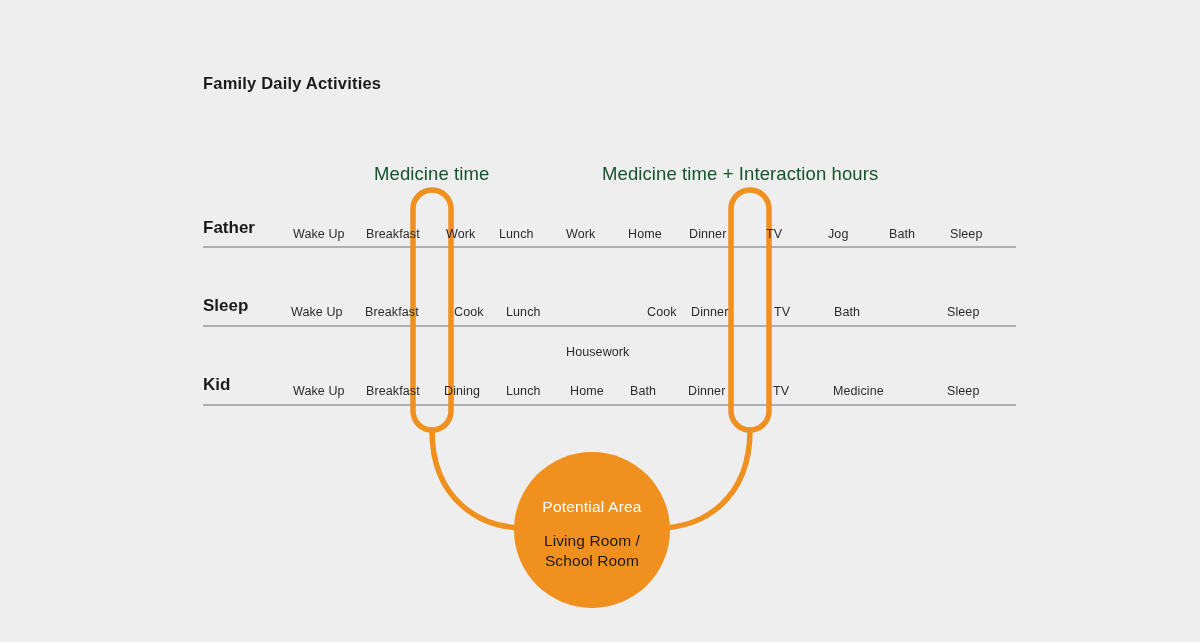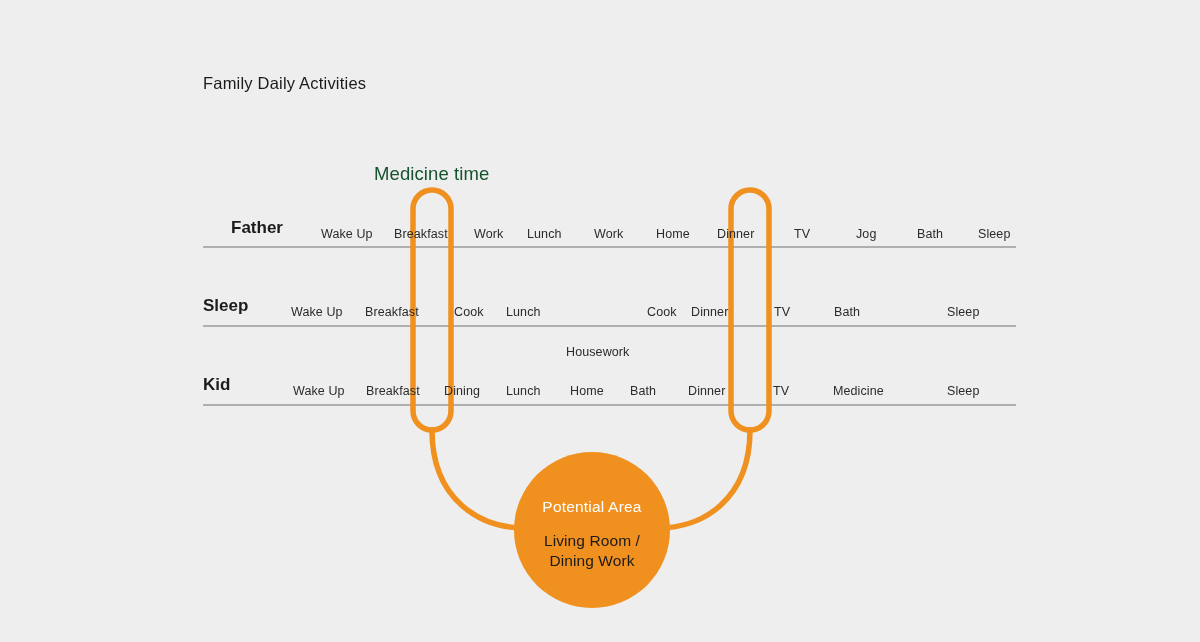--- a/index.html
+++ b/index.html
@@ -21,21 +21,21 @@
     width: 1200px;
     height: 642px;
   }
 
   
   .page-title {
     position: absolute;
     left: 203px;
     top: 74px;
     font-size: 16.5px;
-    font-weight: normal;
+    font-weight: bold;
     color: #1b1b1b;
     letter-spacing: 0.2px;
     white-space: nowrap;
   }
 
   
   .callout-label {
     position: absolute;
     font-size: 18.5px;
     color: #14532d;
@@ -55,21 +55,21 @@
     pointer-events: none;
   }
 
   
   .row {
     position: absolute;
     left: 203px;
     width: 813px;
     height: 40px;
   }
-  #row-father { top: 218px; margin-left: 28px; }
+  #row-father { top: 218px; }
   #row-mother { top: 296px; }
   #row-kid    { top: 375px; }
 
   .row-label {
     position: absolute;
     left: 0;
     top: 0;
     font-size: 17px;
     font-weight: bold;
     color: #1b1b1b;
@@ -109,20 +109,21 @@
   }
 </style>
 </head>
 <body>
 
 <div id="canvas">
 
   <div class="page-title">Family Daily Activities</div>
 
   <div class="callout-label" id="callout-label-1">Medicine  time</div>
+  <div class="callout-label" id="callout-label-2">Medicine  time + Interaction hours</div>
 
   <svg id="overlay" viewBox="0 0 1200 642" xmlns="http://www.w3.org/2000/svg">
 
     <line x1="203" y1="247" x2="1016" y2="247" stroke="#9a9a9a" stroke-width="1.3"></line>
     <line x1="203" y1="326" x2="1016" y2="326" stroke="#9a9a9a" stroke-width="1.3"></line>
     <line x1="203" y1="405" x2="1016" y2="405" stroke="#9a9a9a" stroke-width="1.3"></line>
 
     <path d="M 432 430 C 432 500 480 528 525 528" fill="none" stroke="#F0901E" stroke-width="5.5" stroke-linecap="round"></path>
     <path d="M 750 430 C 750 500 702 528 659 528" fill="none" stroke="#F0901E" stroke-width="5.5" stroke-linecap="round"></path>
 
@@ -171,16 +172,16 @@
       <div class="activity" style="left: 427px;">Bath</div>
       <div class="activity" style="left: 485px;">Dinner</div>
       <div class="activity" style="left: 570px;">TV</div>
       <div class="activity" style="left: 630px;">Medicine</div>
       <div class="activity" style="left: 744px;">Sleep</div>
     </div>
 
   <div class="circle-text" id="circle-kicker">Potential Area</div>
   <div class="circle-text" id="circle-title">
     <div>Living Room /</div>
-    <div>Dining Work</div>
+    <div>School Room</div>
   </div>
 
 </div>
 
 </body></html>

